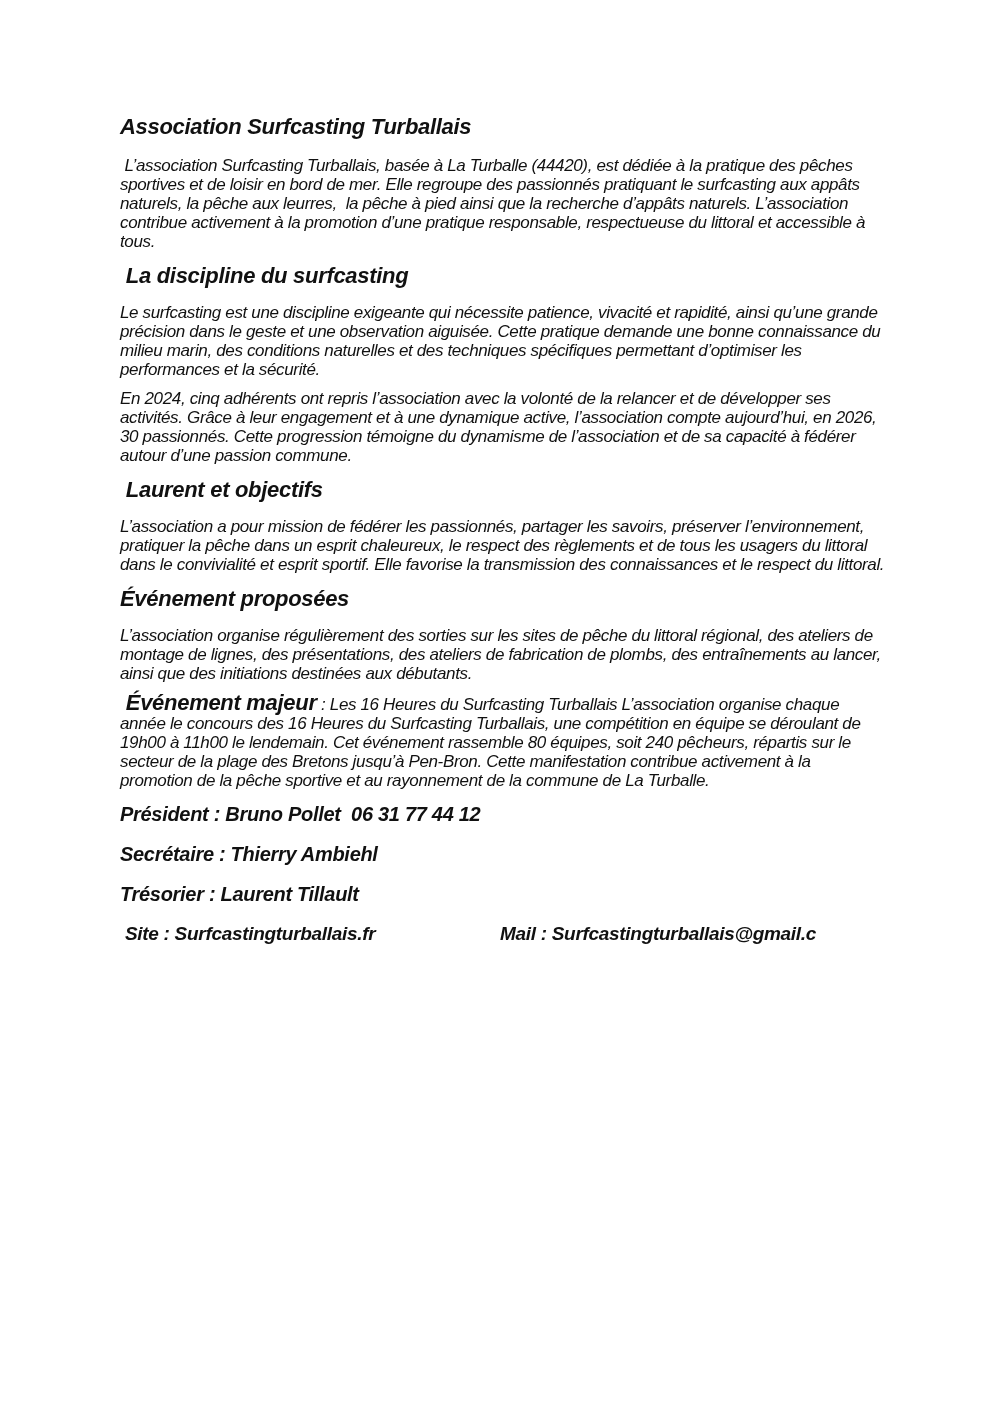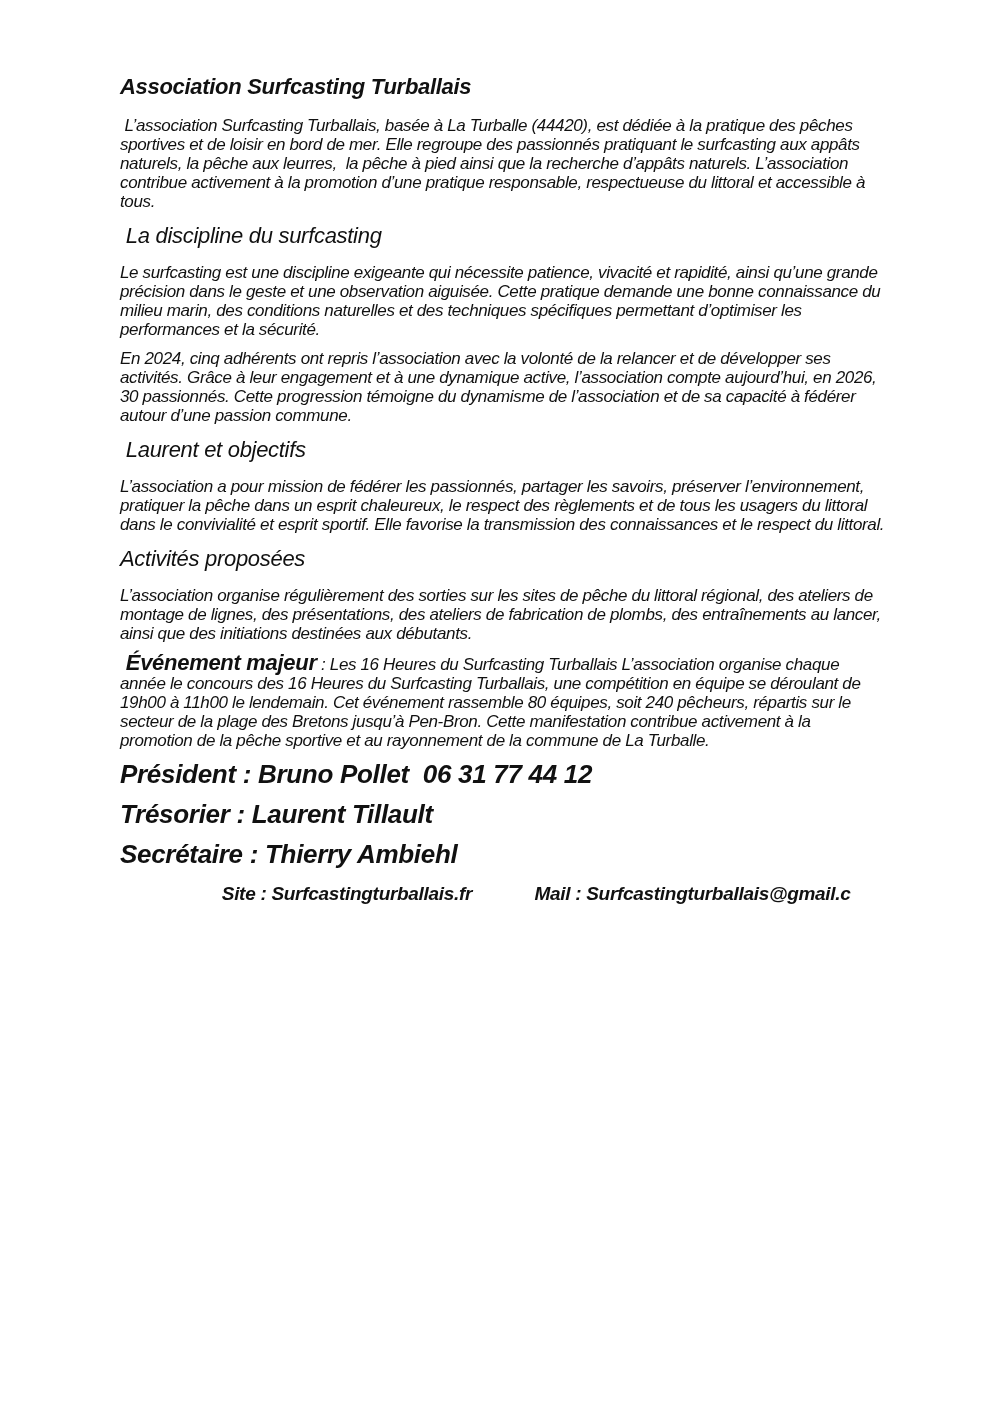--- a/index.html
+++ b/index.html
@@ -9,68 +9,67 @@
     height: 1415px;
     font-family: "Liberation Sans", "DejaVu Sans", sans-serif;
     font-style: italic;
     color: #111111;
     overflow: hidden;
   }
   .page {
     width: 1000px;
     height: 1415px;
     background: #ffffff;
-    padding: 72px 115px 40px 120px;
+    padding: 112px 115px 40px 120px;
   }
   .doc-title {
     font-size: 22px;
     line-height: 30px;
     font-weight: bold;
     letter-spacing: -0.3px;
     white-space: pre-wrap;
     margin-bottom: 14px;
   }
   .para {
     font-size: 17px;
     line-height: 19px;
     letter-spacing: -0.35px;
     white-space: pre-wrap;
     margin-bottom: 10px;
     max-width: 768px;
   }
   .heading {
     font-size: 22px;
     line-height: 30px;
-    font-weight: normal;
+    font-weight: bold;
     letter-spacing: -0.3px;
     white-space: pre-wrap;
     margin-top: 0;
     margin-bottom: 12px;
   }
   .inline-heading {
     font-size: 22px;
     font-weight: bold;
     letter-spacing: -0.3px;
   }
   .contact-line {
-    font-size: 26px;
+    font-size: 20px;
     line-height: 28px;
     font-weight: bold;
     letter-spacing: -0.3px;
     white-space: pre-wrap;
     margin-bottom: 12px;
   }
   .footer-line {
     font-size: 19px;
     line-height: 28px;
     font-weight: bold;
     letter-spacing: -0.3px;
     white-space: pre-wrap;
     margin-top: 0;
-    text-align: center;
   }
   .footer-site {
     display: inline-block;
     width: 380px;
     white-space: pre-wrap;
   }
 </style>
 </head>
 <body>
 
@@ -81,25 +80,25 @@
   <p class="para"> L’association Surfcasting Turballais, basée à La Turballe (44420), est dédiée à la pratique des pêches sportives et de loisir en bord de mer. Elle regroupe des passionnés pratiquant le surfcasting aux appâts naturels, la pêche aux leurres,  la pêche à pied ainsi que la recherche d’appâts naturels. L’association contribue activement à la promotion d’une pratique responsable, respectueuse du littoral et accessible à tous.</p>
 
   <h2 class="heading"> La discipline du surfcasting</h2>
   <p class="para">Le surfcasting est une discipline exigeante qui nécessite patience, vivacité et rapidité, ainsi qu’une grande précision dans le geste et une observation aiguisée. Cette pratique demande une bonne connaissance du milieu marin, des conditions naturelles et des techniques spécifiques permettant d’optimiser les performances et la sécurité.</p>
 
   <p class="para">En 2024, cinq adhérents ont repris l’association avec la volonté de la relancer et de développer ses activités. Grâce à leur engagement et à une dynamique active, l’association compte aujourd’hui, en 2026, 30 passionnés. Cette progression témoigne du dynamisme de l’association et de sa capacité à fédérer autour d’une passion commune.</p>
 
   <h2 class="heading"> Laurent et objectifs</h2>
   <p class="para">L’association a pour mission de fédérer les passionnés, partager les savoirs, préserver l’environnement, pratiquer la pêche dans un esprit chaleureux, le respect des règlements et de tous les usagers du littoral dans le convivialité et esprit sportif. Elle favorise la transmission des connaissances et le respect du littoral.</p>
 
-  <h2 class="heading">Activités proposées</h2>
+  <h2 class="heading">Événement proposées</h2>
   <p class="para">L’association organise régulièrement des sorties sur les sites de pêche du littoral régional, des ateliers de montage de lignes, des présentations, des ateliers de fabrication de plombs, des entraînements au lancer, ainsi que des initiations destinées aux débutants.</p>
 
   <p class="para"><span class="inline-heading"> Événement majeur</span><span> : Les 16 Heures du Surfcasting Turballais L’association organise chaque année le concours des 16 Heures du Surfcasting Turballais, une compétition en équipe se déroulant de 19h00 à 11h00 le lendemain. Cet événement rassemble 80 équipes, soit 240 pêcheurs, répartis sur le secteur de la plage des Bretons jusqu’à Pen-Bron. Cette manifestation contribue activement à la promotion de la pêche sportive et au rayonnement de la commune de La Turballe.</span></p>
 
 
   <p class="contact-line">Président : Bruno Pollet  06 31 77 44 12</p>
+  <p class="contact-line">Secrétaire : Thierry Ambiehl</p>
   <p class="contact-line">Trésorier : Laurent Tillault</p>
-  <p class="contact-line">Secrétaire : Thierry Ambiehl</p>
 
   <p class="footer-line"><span class="footer-site"> Site : Surfcastingturballais.fr</span><span>Mail : Surfcastingturballais@gmail.c</span></p>
 
 </div>
 
 </body></html>

